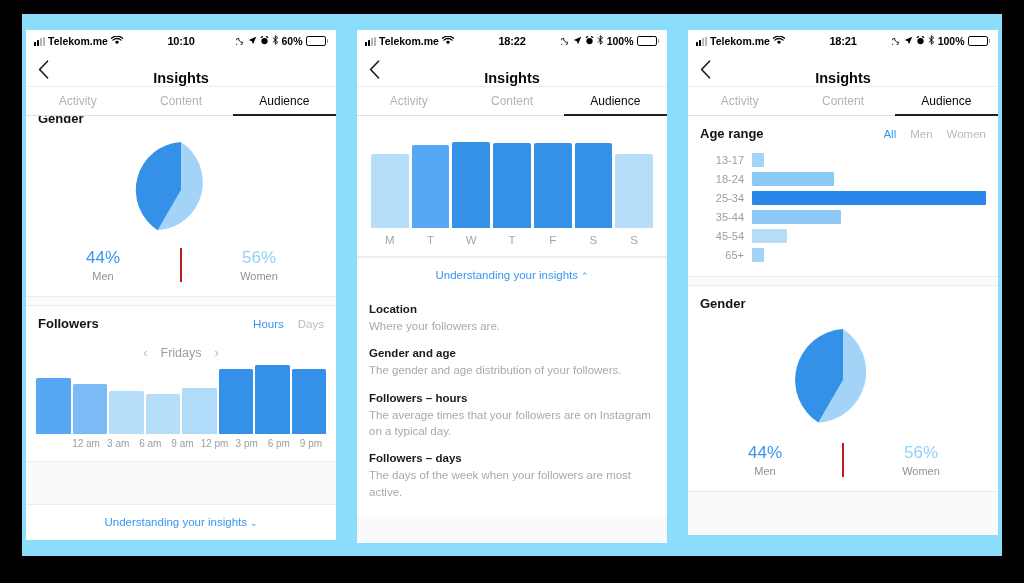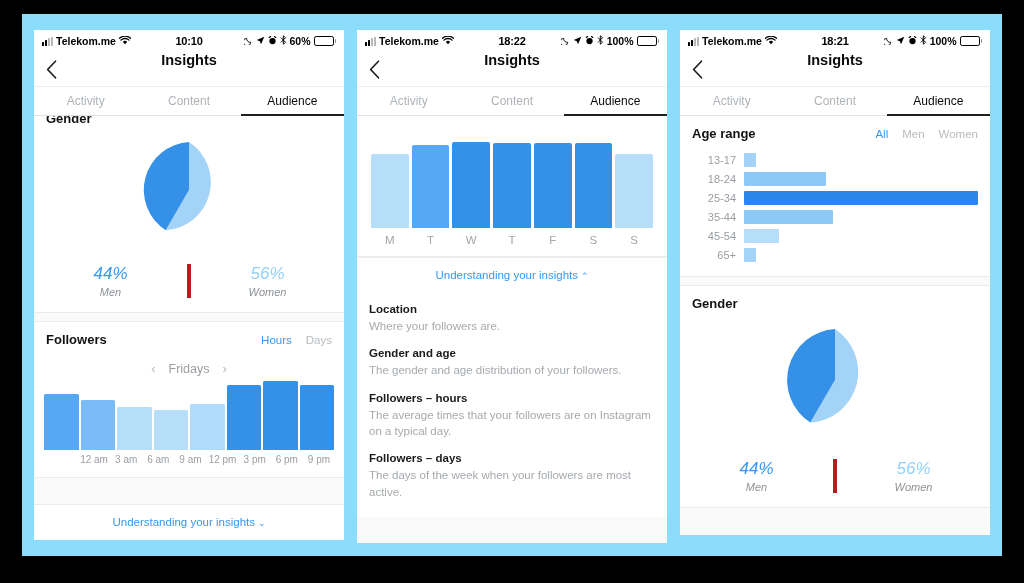--- a/index.html
+++ b/index.html
@@ -21,21 +21,21 @@
     width: 980px; height: 542px;
     background: #8BDDFB;
   }
   .phones {
     position: absolute;
     left: 22px; top: 14px;
     width: 980px; height: 481px;
     display: flex;
     justify-content: space-between;
     align-items: flex-start;
-    padding: 16px 12px;
+    padding: 16px 4px;
   }
   .phone {
     width: 310px;
     background: #ffffff;
     position: relative;
     overflow: hidden;
     display: flex;
     flex-direction: column;
   }
   .phone.p1 { height: 510px; }
@@ -75,21 +75,21 @@
   }
   .batt-fill { height: 100%; background: #000; border-radius: 1px; }
   .batt-tip {
     width: 1.5px; height: 4px; background: #000;
     opacity: 0.45; margin-left: 1px; border-radius: 0 1px 1px 0;
   }
 
   
   .navbar {
     height: 34px; flex: 0 0 auto;
-    display: flex; align-items: flex-start;
+    display: flex; align-items: flex-end;
     background: #fff; position: relative;
   }
   .back-chevron {
     width: 34px; height: 34px;
     display: flex; align-items: center; justify-content: center;
     cursor: pointer;
   }
   .back-chevron svg { display: block; }
   .nav-title {
     position: absolute; left: 0; right: 0;
@@ -139,29 +139,28 @@
     font-size: 13px; font-weight: bold; color: #121212;
     flex: 1 1 auto;
   }
   .seg { display: flex; gap: 14px; align-items: baseline; }
   .seg-item { font-size: 11.5px; color: #b7bbbf; cursor: pointer; }
   .seg-item.active { color: #3897f0; }
 
   
   .pie-wrap { display: flex; justify-content: center; padding: 10px 0 6px; }
   .legend-row {
-    display: flex; align-items: flex-end;
+    display: flex; align-items: center;
     padding: 2px 0 14px;
-    font-style: italic;
   }
   .legend-col {
     flex: 1 1 0; text-align: center;
     display: flex; flex-direction: column; gap: 2px;
   }
-  .legend-col.divided { border-left: 4px solid #b91c1c; margin-top: 16px; }
+  .legend-col.divided { border-left: 2px solid #b91c1c; }
   .legend-pct { font-size: 17px; }
   .legend-pct.men { color: #3897f0; }
   .legend-pct.women { color: #93d1f7; }
   .legend-label { font-size: 11px; color: #8e9296; }
 
   
   .weeknav {
     display: flex; align-items: center; justify-content: center;
     gap: 13px; padding: 12px 0 2px;
     font-size: 12.5px; color: #9a9ea2;

